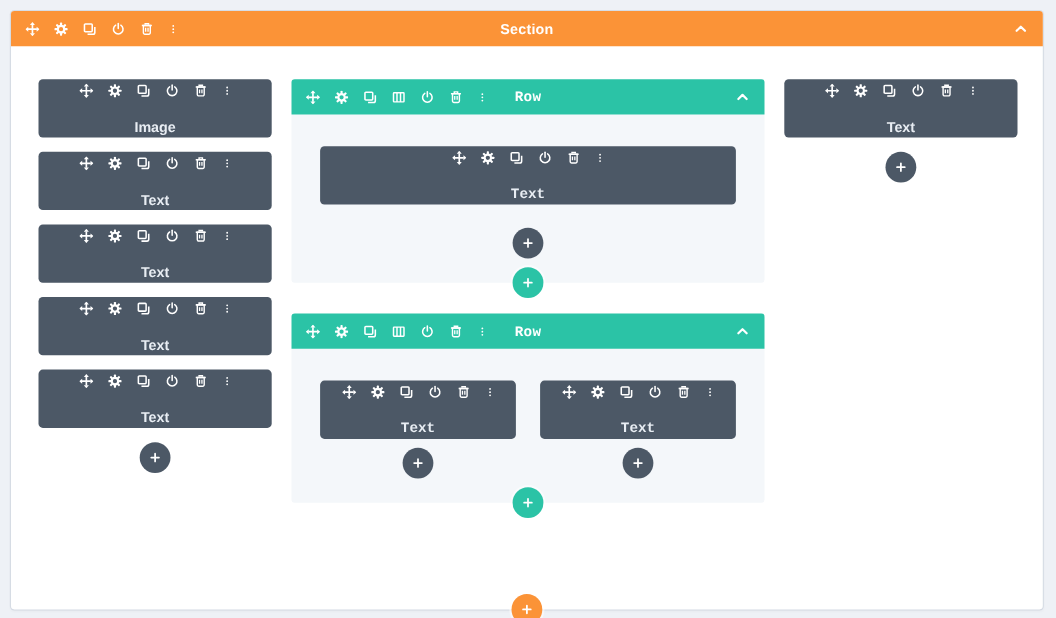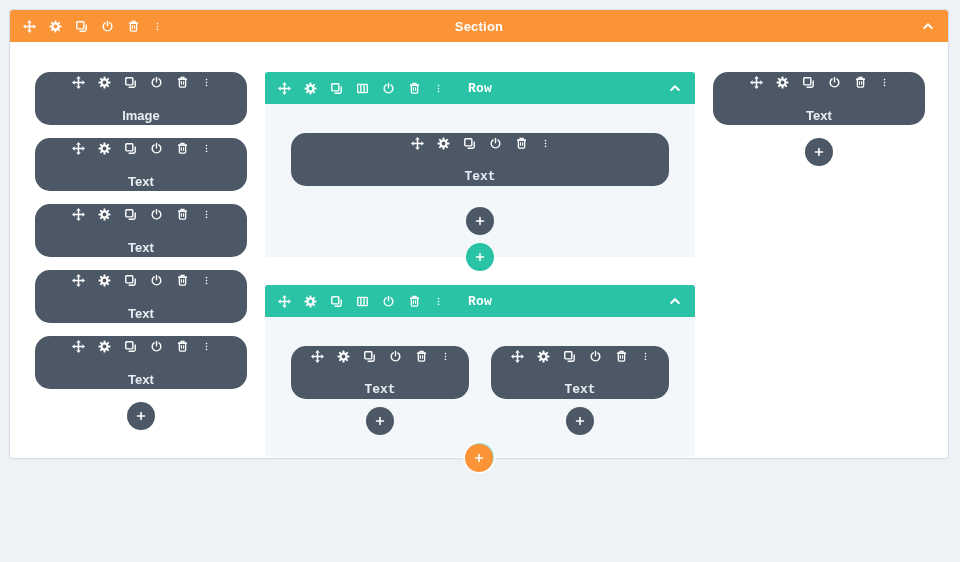--- a/index.html
+++ b/index.html
@@ -5,21 +5,21 @@
   html,body{margin:0;padding:0;}
   body{
     width:960px;height:562px;
     background:var(--page-bg,#eef1f6);
     font-family:"Liberation Sans",sans-serif;
     position:relative;overflow:hidden;
   }
   *{box-sizing:border-box;}
 
   .section{
-    position:absolute;left:10px;top:10px;width:938px;height:448px;
+    position:absolute;left:10px;top:10px;width:938px;height:544px;
     background:#fff;border-radius:3px;
     box-shadow:0 0 0 1px rgba(178,189,204,.35),0 1px 3px rgba(60,70,90,.06);
   }
 
   
   .bar{
     height:32px;display:flex;align-items:center;
     padding:0 13px;position:relative;
   }
   .sec-bar{background:var(--section-accent,#fb9337);border-radius:3px 3px 0 0;}
@@ -33,21 +33,21 @@
   }
   .chev{margin-left:auto;width:14px;height:14px;}
 
   
   .content{display:flex;gap:18px;padding:30px 23px 0 25px;}
   .col-side{width:212px;flex:none;}
   .col-mid{width:430px;flex:none;font-family:Liberation Mono, monospace;}
 
   
   .module{
-    height:53px;background:var(--module-bg,#4c5866);border-radius:15px;
+    height:53px;background:var(--module-bg,#4c5866);border-radius:4px;
     display:flex;flex-direction:column;align-items:center;justify-content:center;
     gap:20px;margin-bottom:13px;cursor:move;
   }
   .mlabel{color:#e8edf3;font-size:13px;font-weight:bold;line-height:1;}
 
   
   .row{position:relative;margin-bottom:28px;border-radius:3px;}
   .row-body{
     background:var(--row-body-bg,#f4f7fa);
     padding:29px 26px 22px;border-radius:0 0 3px 3px;

